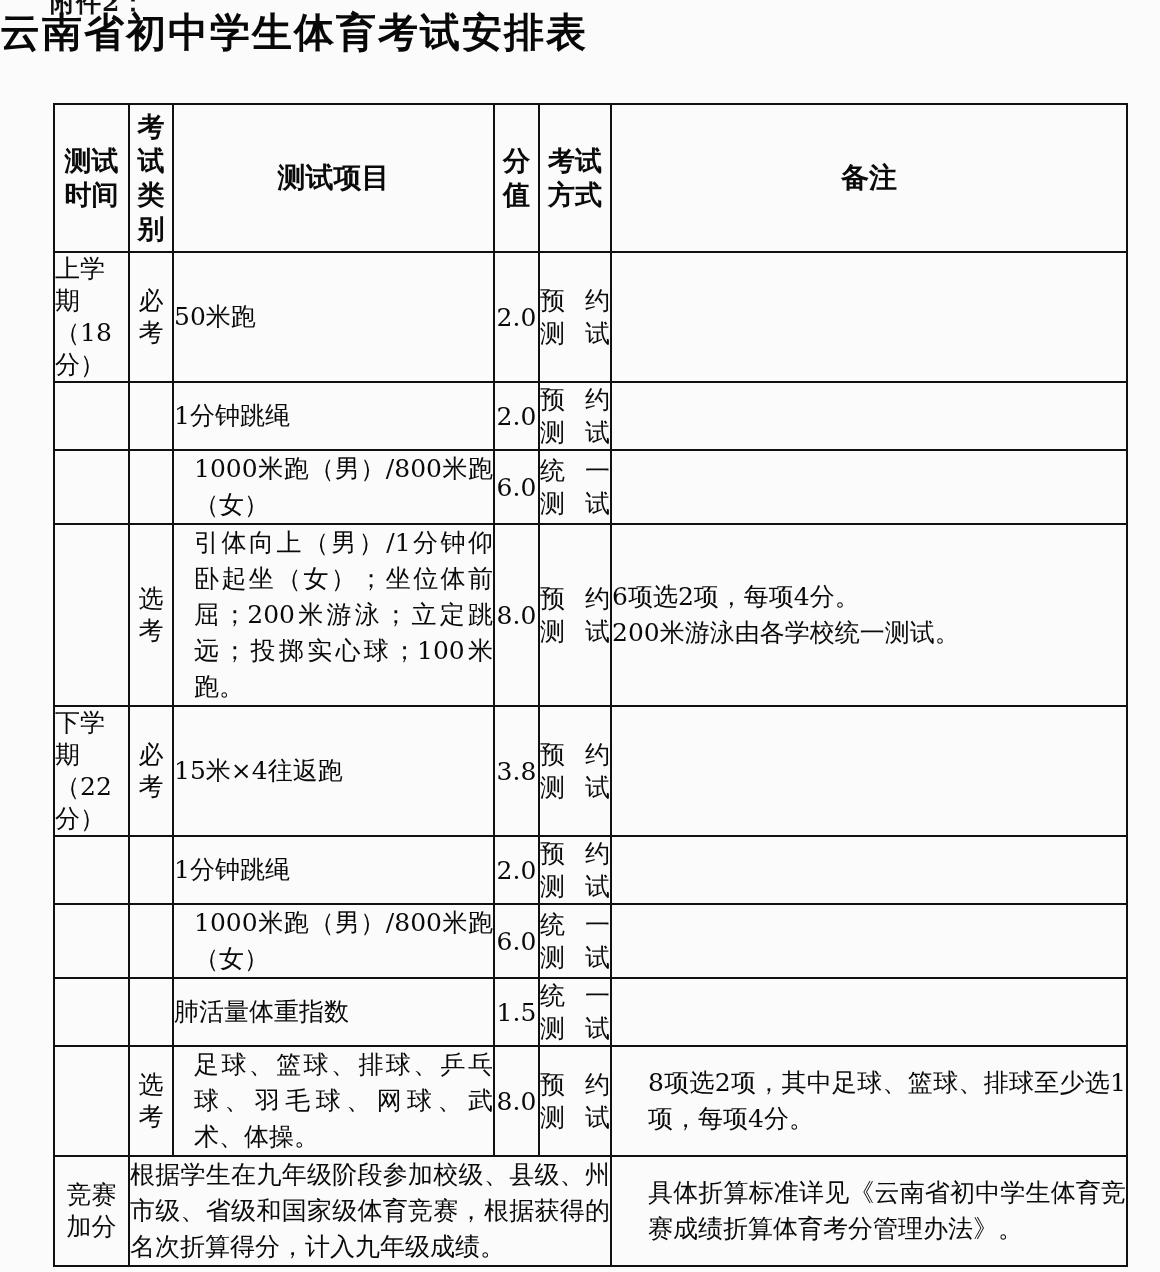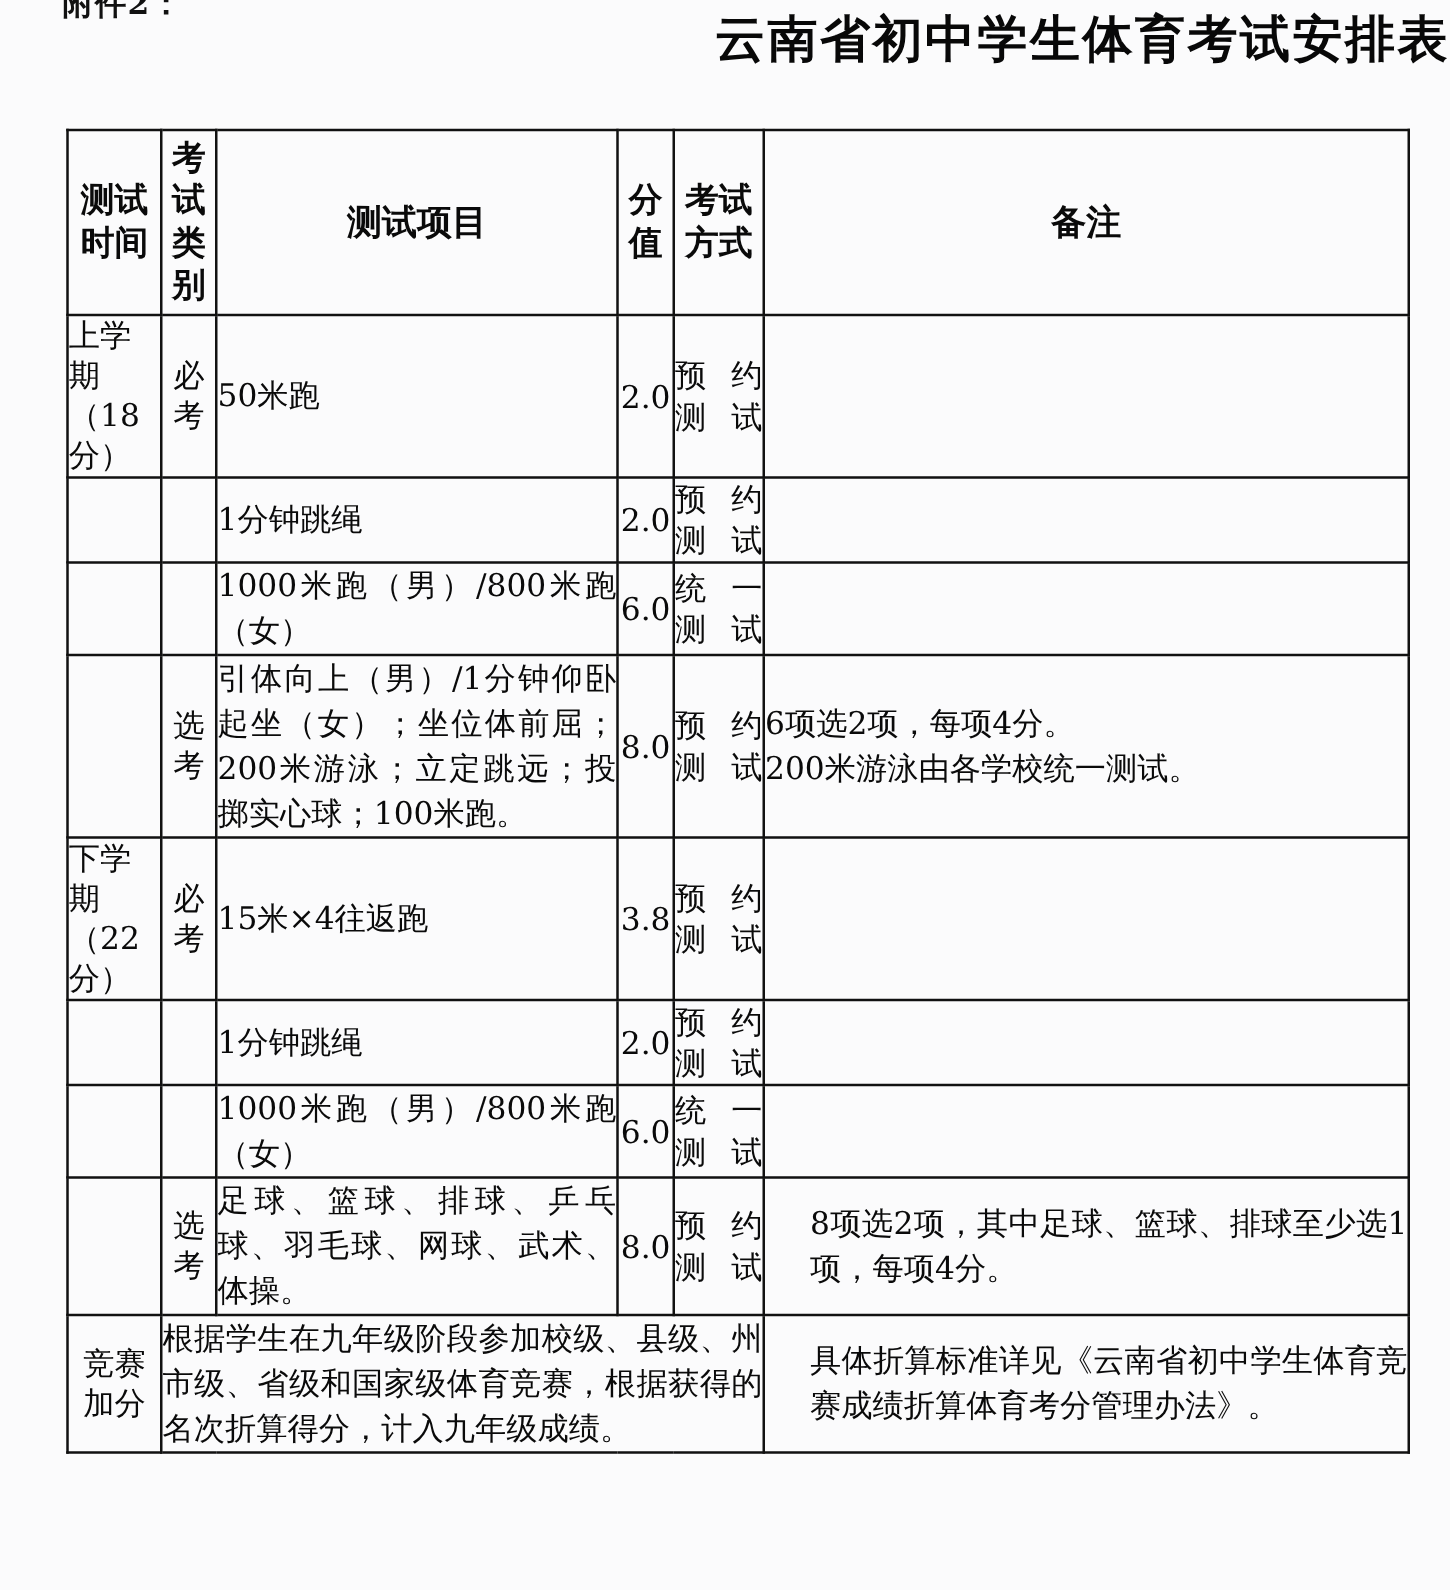--- a/index.html
+++ b/index.html
@@ -28,21 +28,21 @@
     color: #111;
     white-space: nowrap;
   }
 
   
   .title-wrap {
     position: absolute;
     left: 0;
     top: 6px;
     width: 1160px;
-    text-align: right;
+    text-align: left;
   }
   .doc-title {
     font-family: "DejaVu Serif", "Liberation Serif", serif;
     font-size: 40px;
     font-weight: 700;
     line-height: 52px;
     letter-spacing: 2px;
     color: #080808;
     margin: 0;
   }
@@ -116,20 +116,21 @@
   .cell-item {
     font-size: 25px;
     line-height: 36px;
     text-align: justify;
     text-align-last: left;
     padding: 4px 4px 4px 6px;
   }
   .cell-item.just {
     text-align: justify;
     text-justify: inter-character;
+    padding-left: 20px;
   }
   .cell-score {
     font-size: 25px;
     text-align: center;
   }
   .cell-method {
     font-size: 25px;
     line-height: 33px;
     padding: 3px 5px;
     text-align: justify;
@@ -317,20 +318,31 @@
     <td class="cell-item just">1000米跑（男）/800米跑（女）</td>
     <td class="cell-score">6.0</td>
     <td class="cell-method">
       <div>统 一</div>
       <div>测试</div>
     </td>
     <td class="cell-remark"></td>
   </tr>
 
 
+  <tr class="r-h9">
+    <td class="cell-time"></td>
+    <td class="cell-cat"></td>
+    <td class="cell-item">肺活量体重指数</td>
+    <td class="cell-score">1.5</td>
+    <td class="cell-method">
+      <div>统 一</div>
+      <div>测试</div>
+    </td>
+    <td class="cell-remark"></td>
+  </tr>
 
   <tr class="r-h10">
     <td class="cell-time"></td>
     <td class="cell-cat">
       <div>选</div>
       <div>考</div>
     </td>
     <td class="cell-item just">足球、篮球、排球、乒乓球、羽毛球、网球、武术、体操。</td>
     <td class="cell-score">8.0</td>
     <td class="cell-method">

